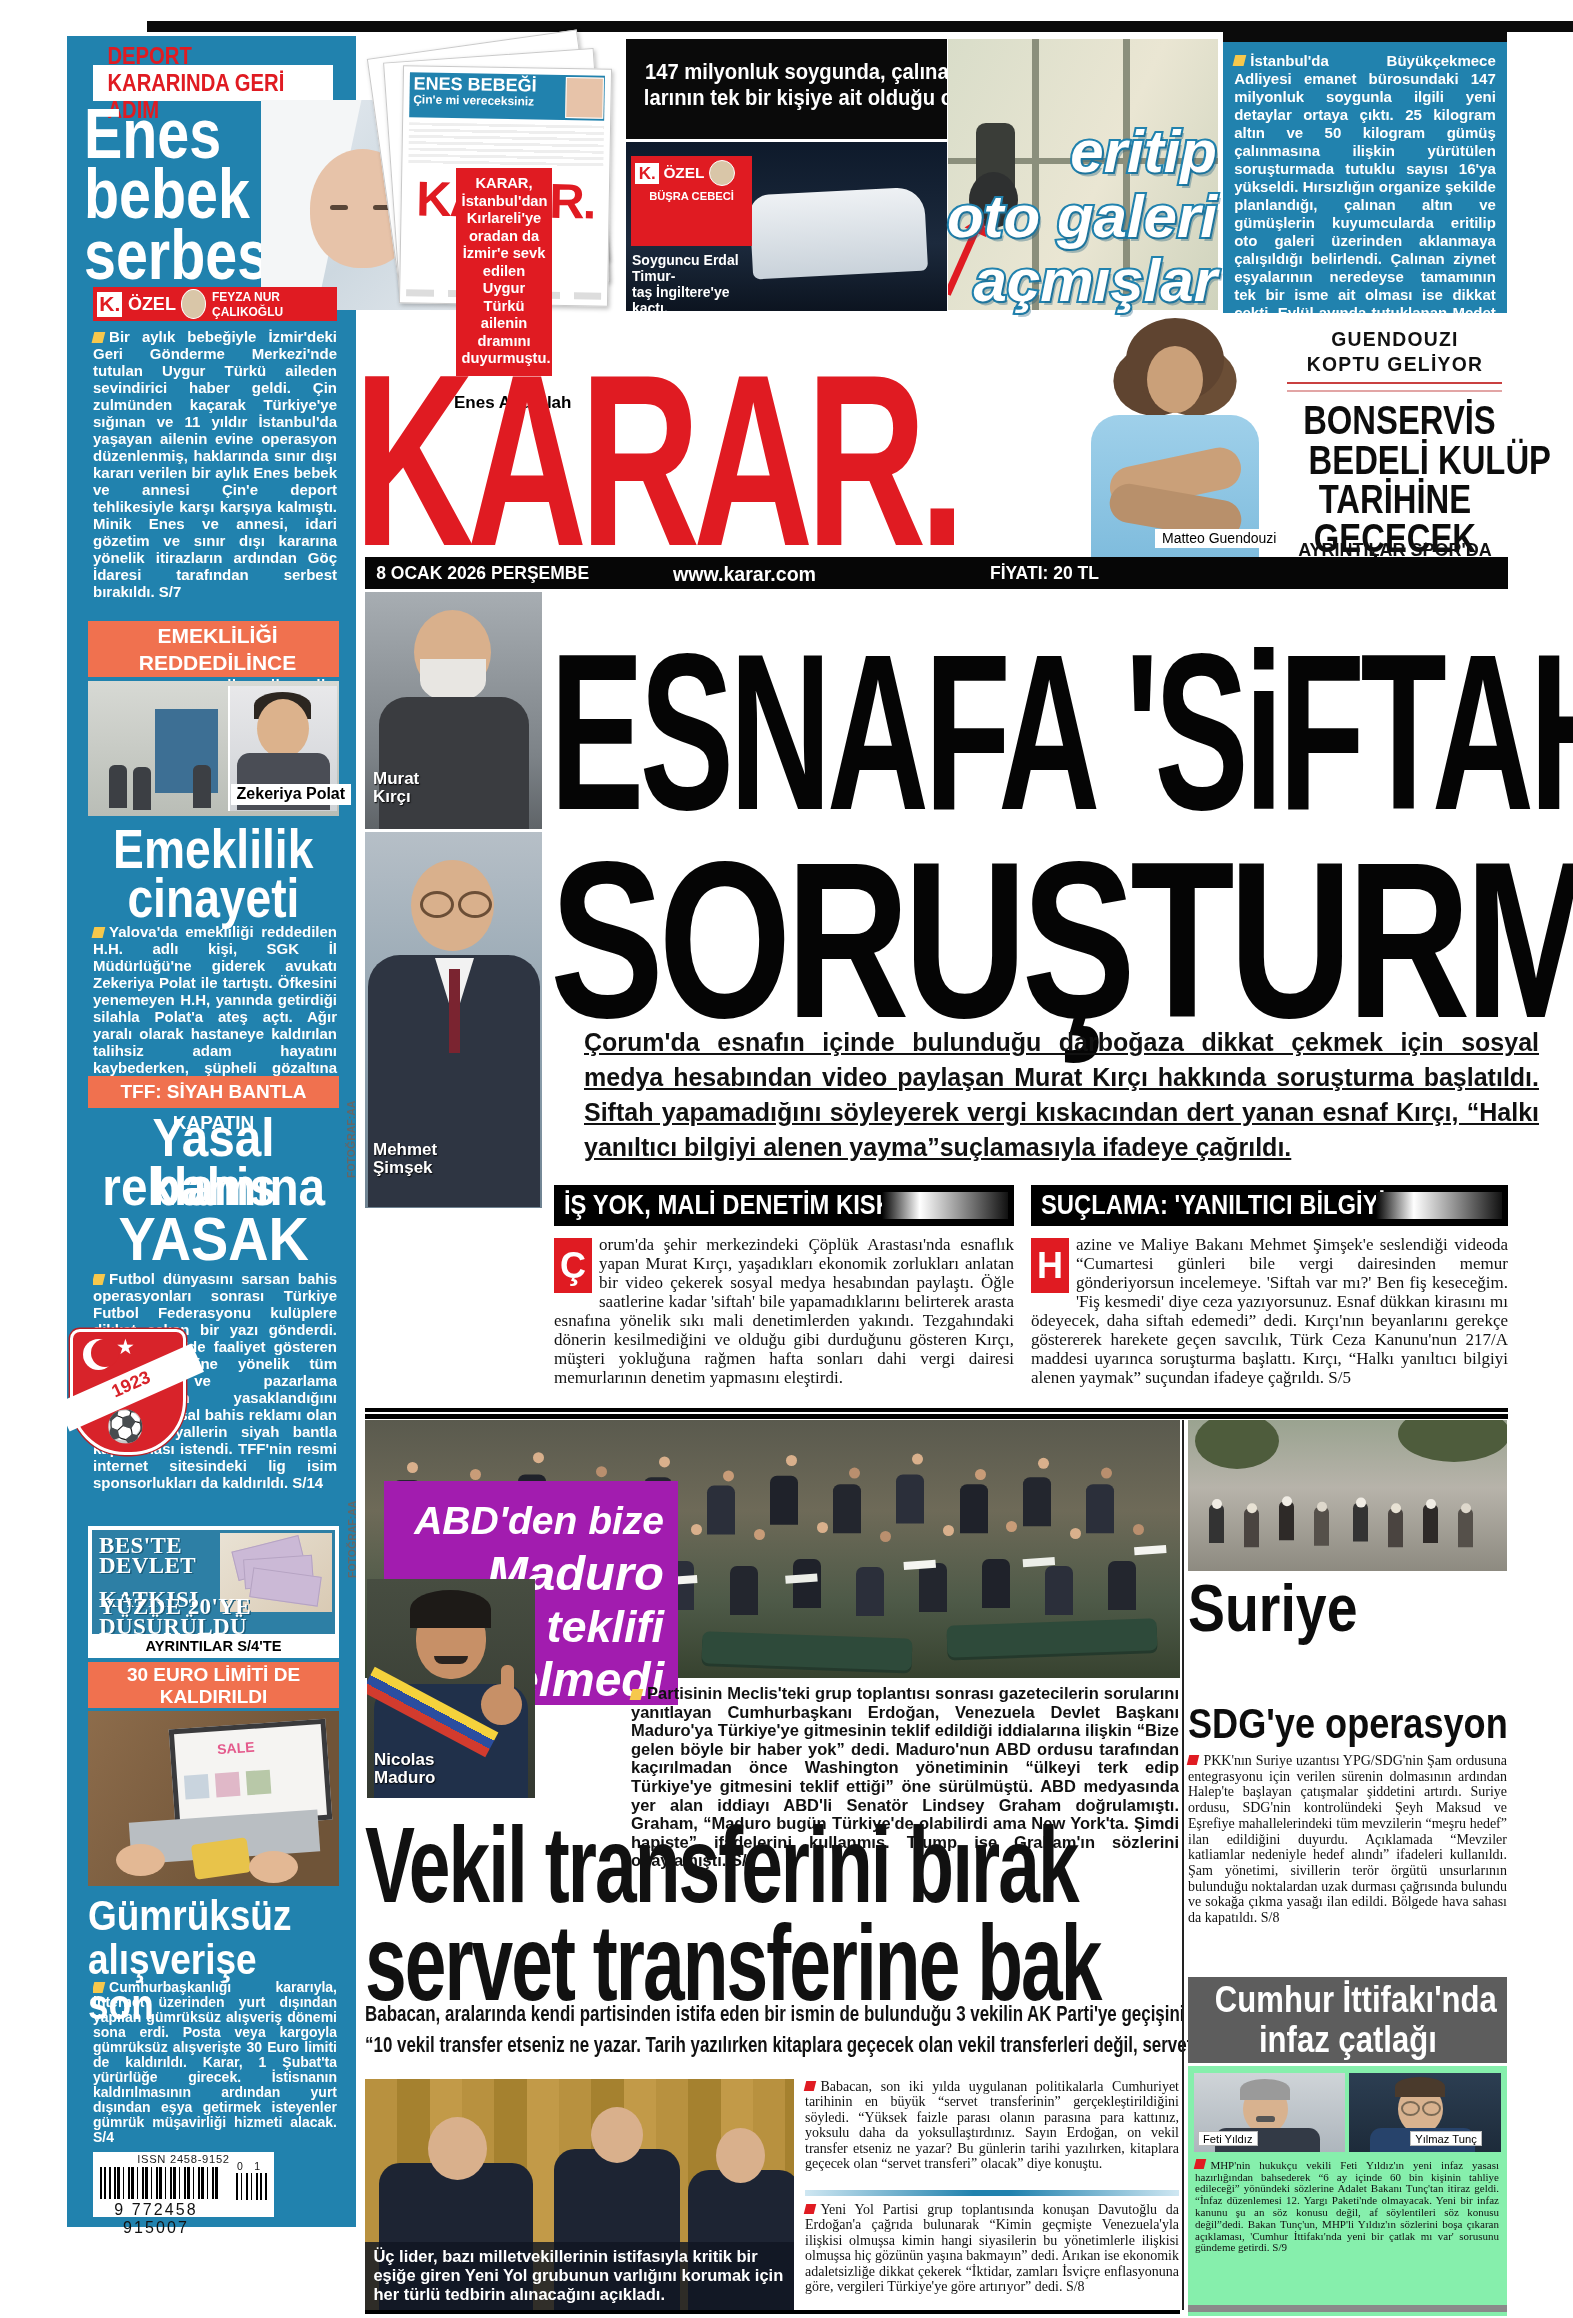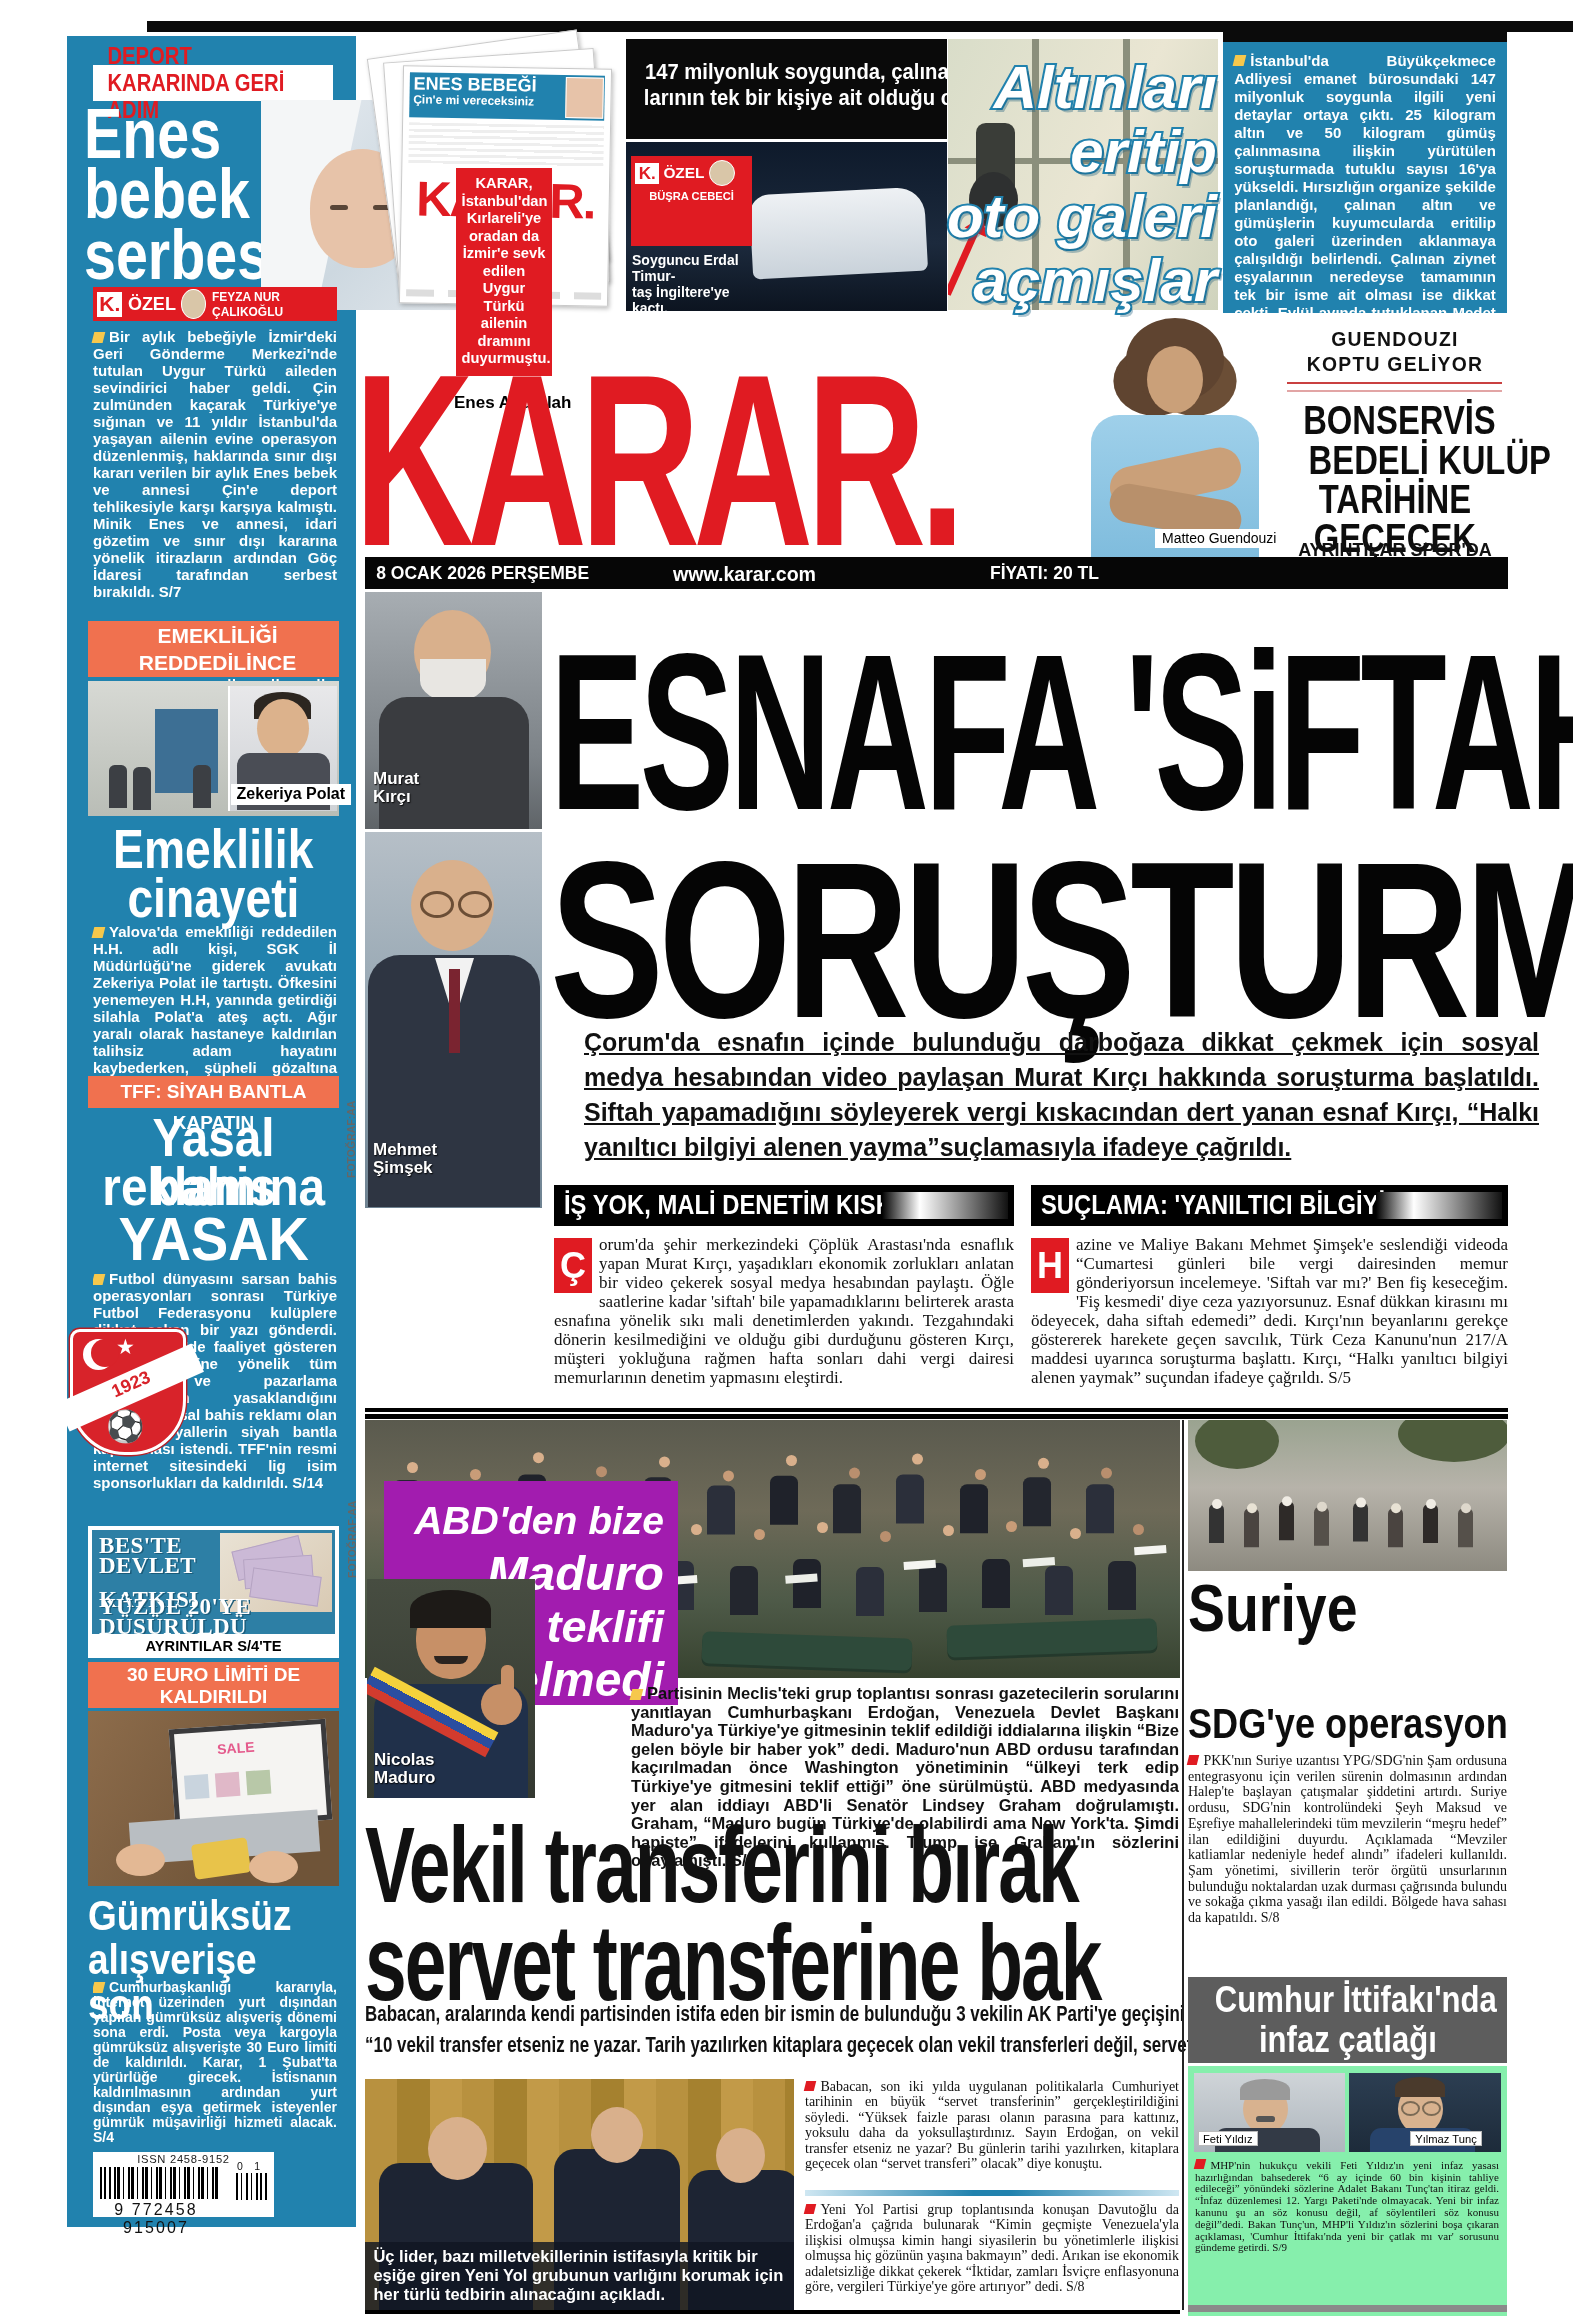--- a/index.html
+++ b/index.html
@@ -344,21 +344,20 @@
     <div>taş İngiltere'ye kaçtı.</div>
   </div>
   <div class="abs" id="cctv">
     <div class="fr" style="left:84px;top:0;width:7px;height:100%;"></div>
     <div class="fr" style="left:175px;top:0;width:7px;height:100%;"></div>
     <div class="fr" style="left:0;top:119px;width:100%;height:5.6px;"></div>
     <div class="fig"></div>
       <div class="bag"></div>
     <div class="arrow"></div>
   </div>
-  <div class="abs galline" style="left:806px;top:55px;width:411px;">Altınları</div>
   <div class="abs galline" style="left:806px;top:119px;width:411px;">eritip</div>
   <div class="abs galline" style="left:806px;top:184px;width:411px;">oto galeri</div>
   <div class="abs galline" style="left:806px;top:248px;width:411px;">açmışlar</div>
   <div class="abs" id="adliyeblk"></div>
   <p class="abs" id="adliye" style="margin:0;"><span class="mark"></span><span>İstanbul'da Büyükçekmece Adliyesi emanet bürosundaki 147 milyonluk soygunla ilgili yeni detaylar ortaya çıktı. 25 kilogram altın ve 50 kilogram gümüş çalınmasına ilişkin yürütülen soruşturmada tutuklu sayısı 16'ya yükseldi. Hırsızlığın organize şekilde planlandığı, çalınan altın ve gümüşlerin kuyumcularda eritilip oto galeri üzerinden aklanmaya çalışıldığı belirlendi. Çalınan ziynet eşyalarının neredeyse tamamının tek bir isme ait olması ise dikkat çekti. Eylül ayında tutuklanan Medet Anlı'nın, el konulan ve adli emanette bulunan altınlarını çaldırmış olabileceği değerlendiriliyor. S/3</span></p>
 
   <div class="abs" id="kararlogo"><span>KARAR.</span></div>
   <div class="abs" id="guenphoto">
     <div class="hair"></div>
       <div class="face"></div>

